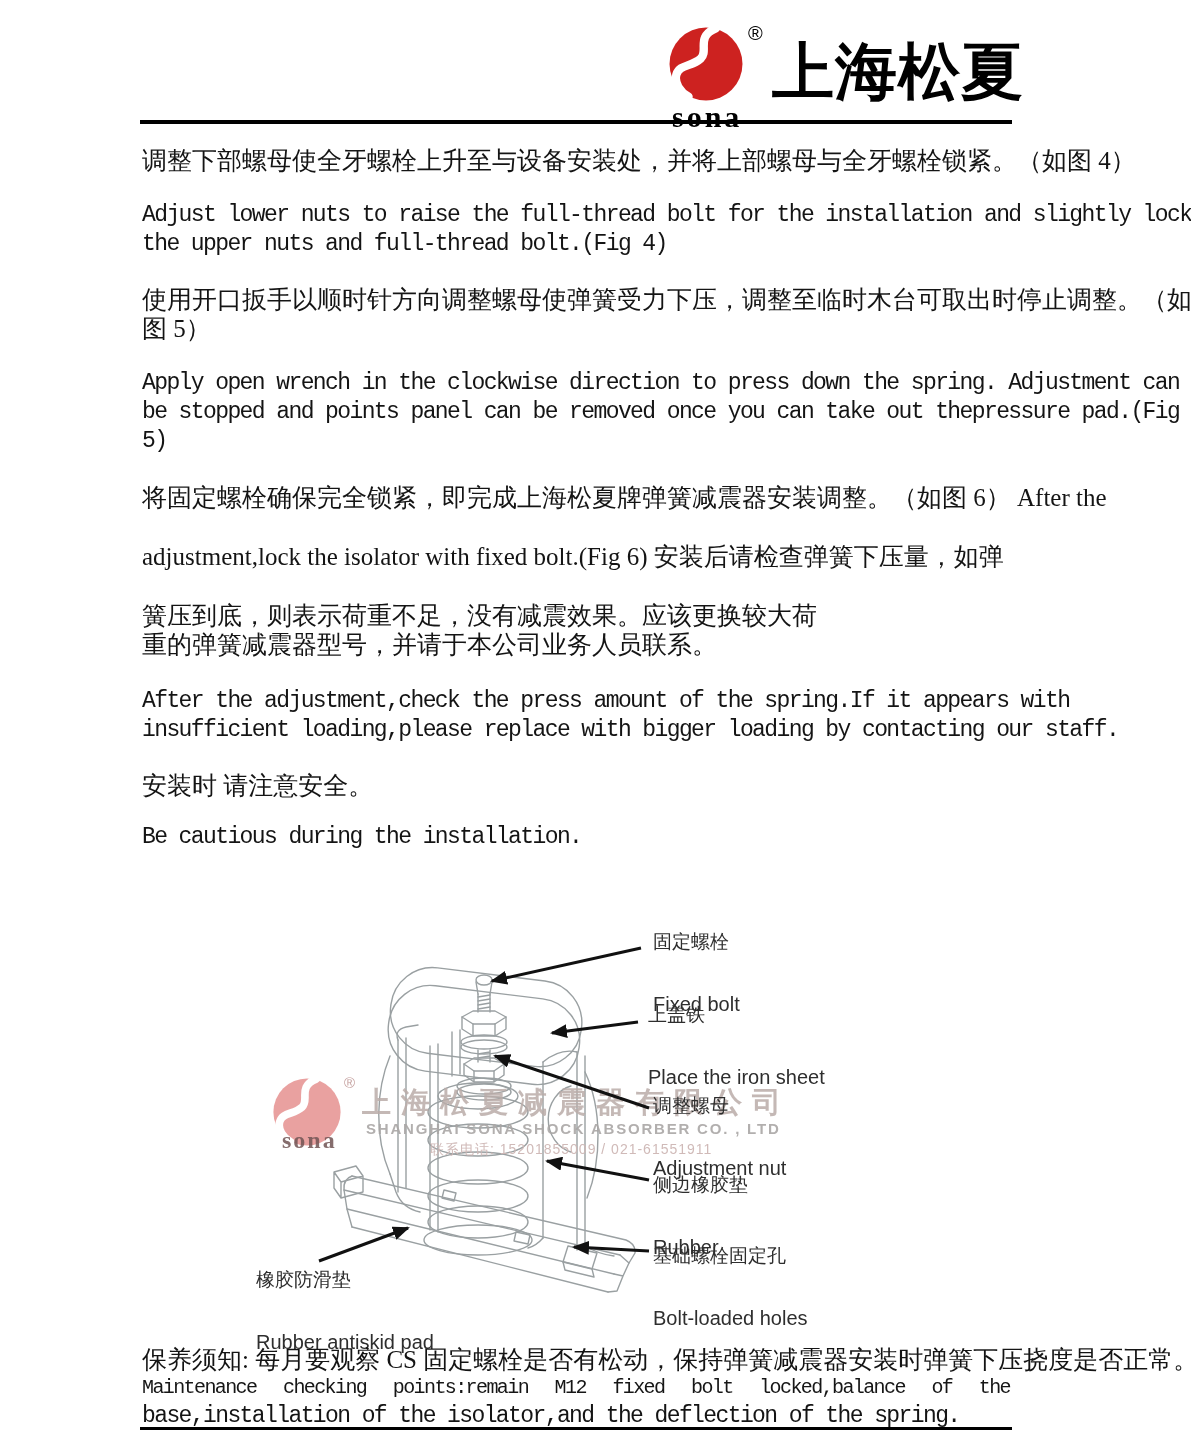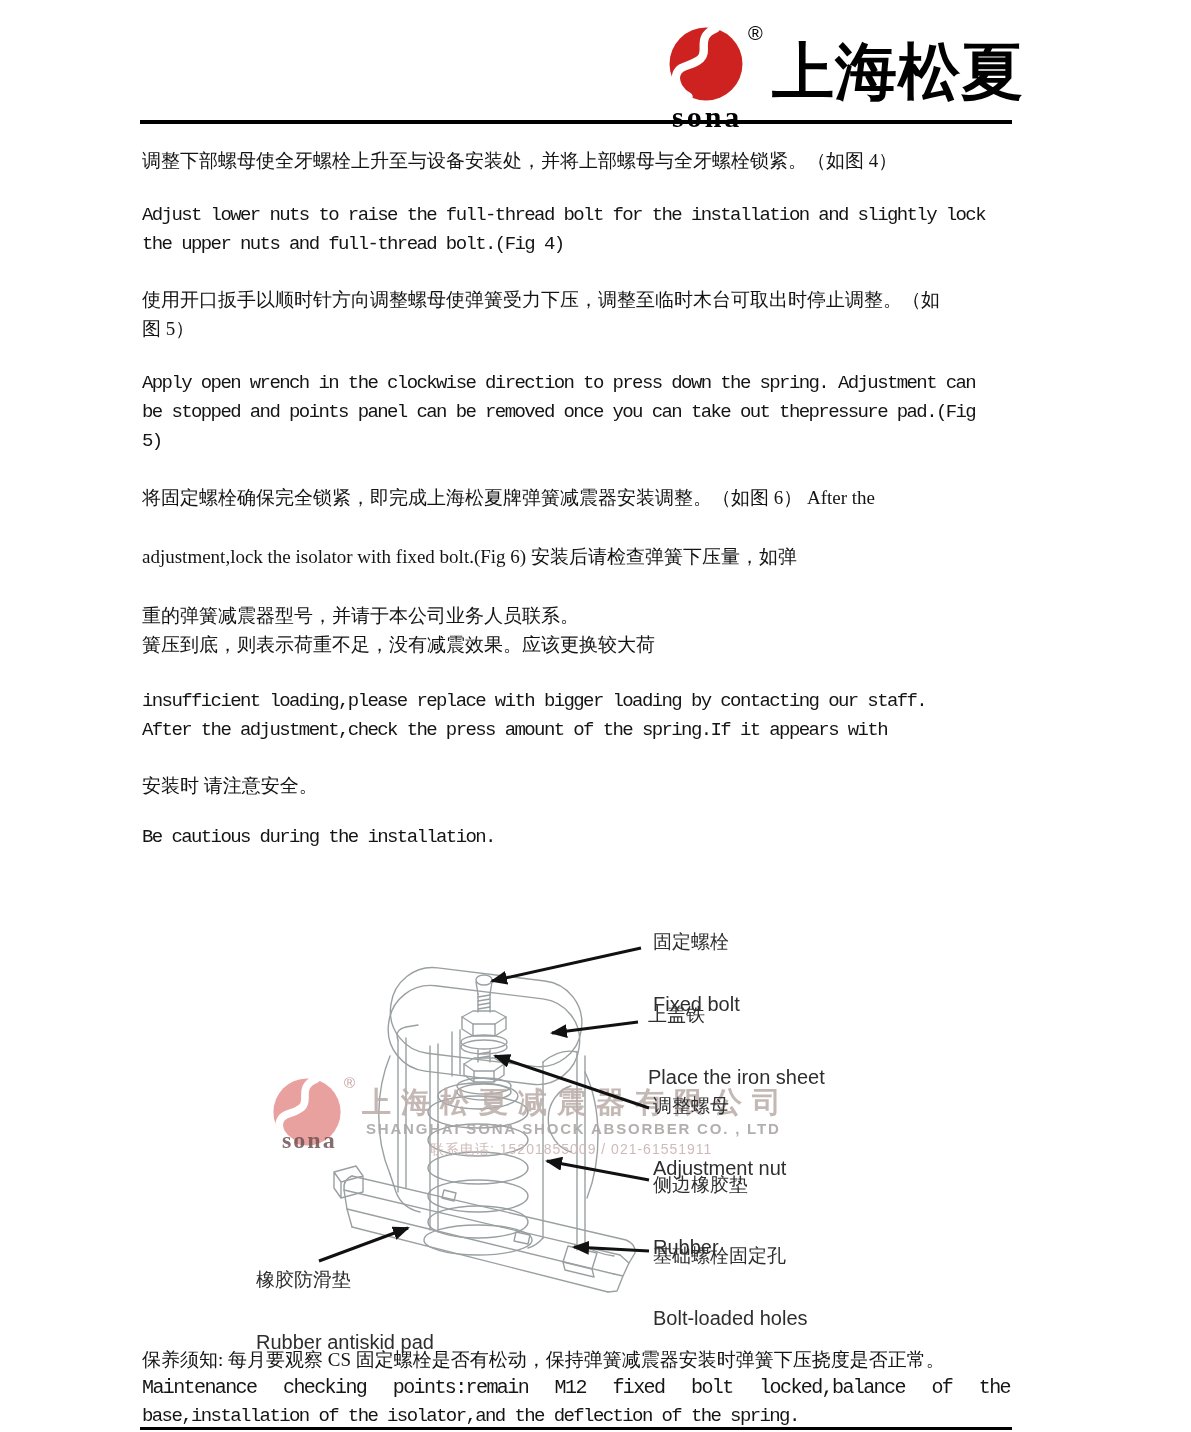--- a/index.html
+++ b/index.html
@@ -10,22 +10,22 @@
   .btm-rule{position:absolute;left:140px;top:1427px;width:872px;height:3px;background:#000;}
   .logo{position:absolute;left:668px;top:22px;width:350px;height:98px;}
   .logo-circle{position:absolute;left:0;top:4px;width:76px;height:76px;}
   .logo-sona{position:absolute;left:4px;top:78px;font-family:"Liberation Serif",serif;
              font-weight:bold;font-size:30px;letter-spacing:3px;color:#000;}
   .logo-reg{position:absolute;left:80px;top:0px;font-size:20px;color:#000;font-family:"Liberation Sans",sans-serif;}
   .logo-brand{position:absolute;left:104px;top:8px;font-size:62px;font-weight:bold;color:#000;
               font-family:"Liberation Sans",sans-serif;letter-spacing:1px;white-space:nowrap;}
   
   .para{position:absolute;left:142px;width:910px;}
-  .bline{white-space:pre;font-size:19px;line-height:29px;color:#141414;}
-  .en{font-family:"Liberation Mono",monospace;font-size:19px;letter-spacing:-1.6px;line-height:29px;}
+  .bline{white-space:pre;font-size:25px;line-height:29px;color:#141414;}
+  .en{font-family:"Liberation Mono",monospace;font-size:23px;letter-spacing:-1.6px;line-height:29px;}
   .jline{white-space:normal;width:868px;text-align:justify;text-align-last:justify;
          font-family:"Liberation Mono",monospace;font-size:20px;letter-spacing:-1.6px;line-height:28px;}
   .footer .bline,.footer .en{line-height:28px;}
   
   .diagram{position:absolute;left:0;top:890px;width:1191px;height:440px;}
   .dsvg{position:absolute;left:0;top:0;}
   .wm{position:absolute;pointer-events:none;}
   .wm-zh{left:362px;top:193px;font-size:29px;letter-spacing:10px;font-weight:bold;
          color:rgba(186,171,168,0.85);white-space:nowrap;font-family:"Liberation Sans",sans-serif;}
   .wm-en{left:366px;top:230px;font-size:15px;font-weight:bold;letter-spacing:1.8px;
@@ -72,26 +72,26 @@
     <div class="bline en">be stopped and points panel can be removed once you can take out thepressure pad.(Fig</div>
     <div class="bline en">5)</div>
   </div>
   <div class="para" style="top:483px">
     <div class="bline">将固定螺栓确保完全锁紧，即完成上海松夏牌弹簧减震器安装调整。（如图 6） After the</div>
   </div>
   <div class="para" style="top:542px">
     <div class="bline">adjustment,lock the isolator with fixed bolt.(Fig 6) 安装后请检查弹簧下压量，如弹</div>
   </div>
   <div class="para" style="top:601px">
+    <div class="bline">簧压到底，则表示荷重不足，没有减震效果。应该更换较大荷</div>
     <div class="bline">重的弹簧减震器型号，并请于本公司业务人员联系。</div>
-    <div class="bline">簧压到底，则表示荷重不足，没有减震效果。应该更换较大荷</div>
   </div>
   <div class="para" style="top:687px">
+    <div class="bline en">After the adjustment,check the press amount of the spring.If it appears with</div>
     <div class="bline en">insufficient loading,please replace with bigger loading by contacting our staff.</div>
-    <div class="bline en">After the adjustment,check the press amount of the spring.If it appears with</div>
   </div>
   <div class="para" style="top:771px">
     <div class="bline">安装时 请注意安全。</div>
   </div>
   <div class="para" style="top:823px">
     <div class="bline en">Be cautious during the installation.</div>
   </div>
 
   <div class="diagram">
 

